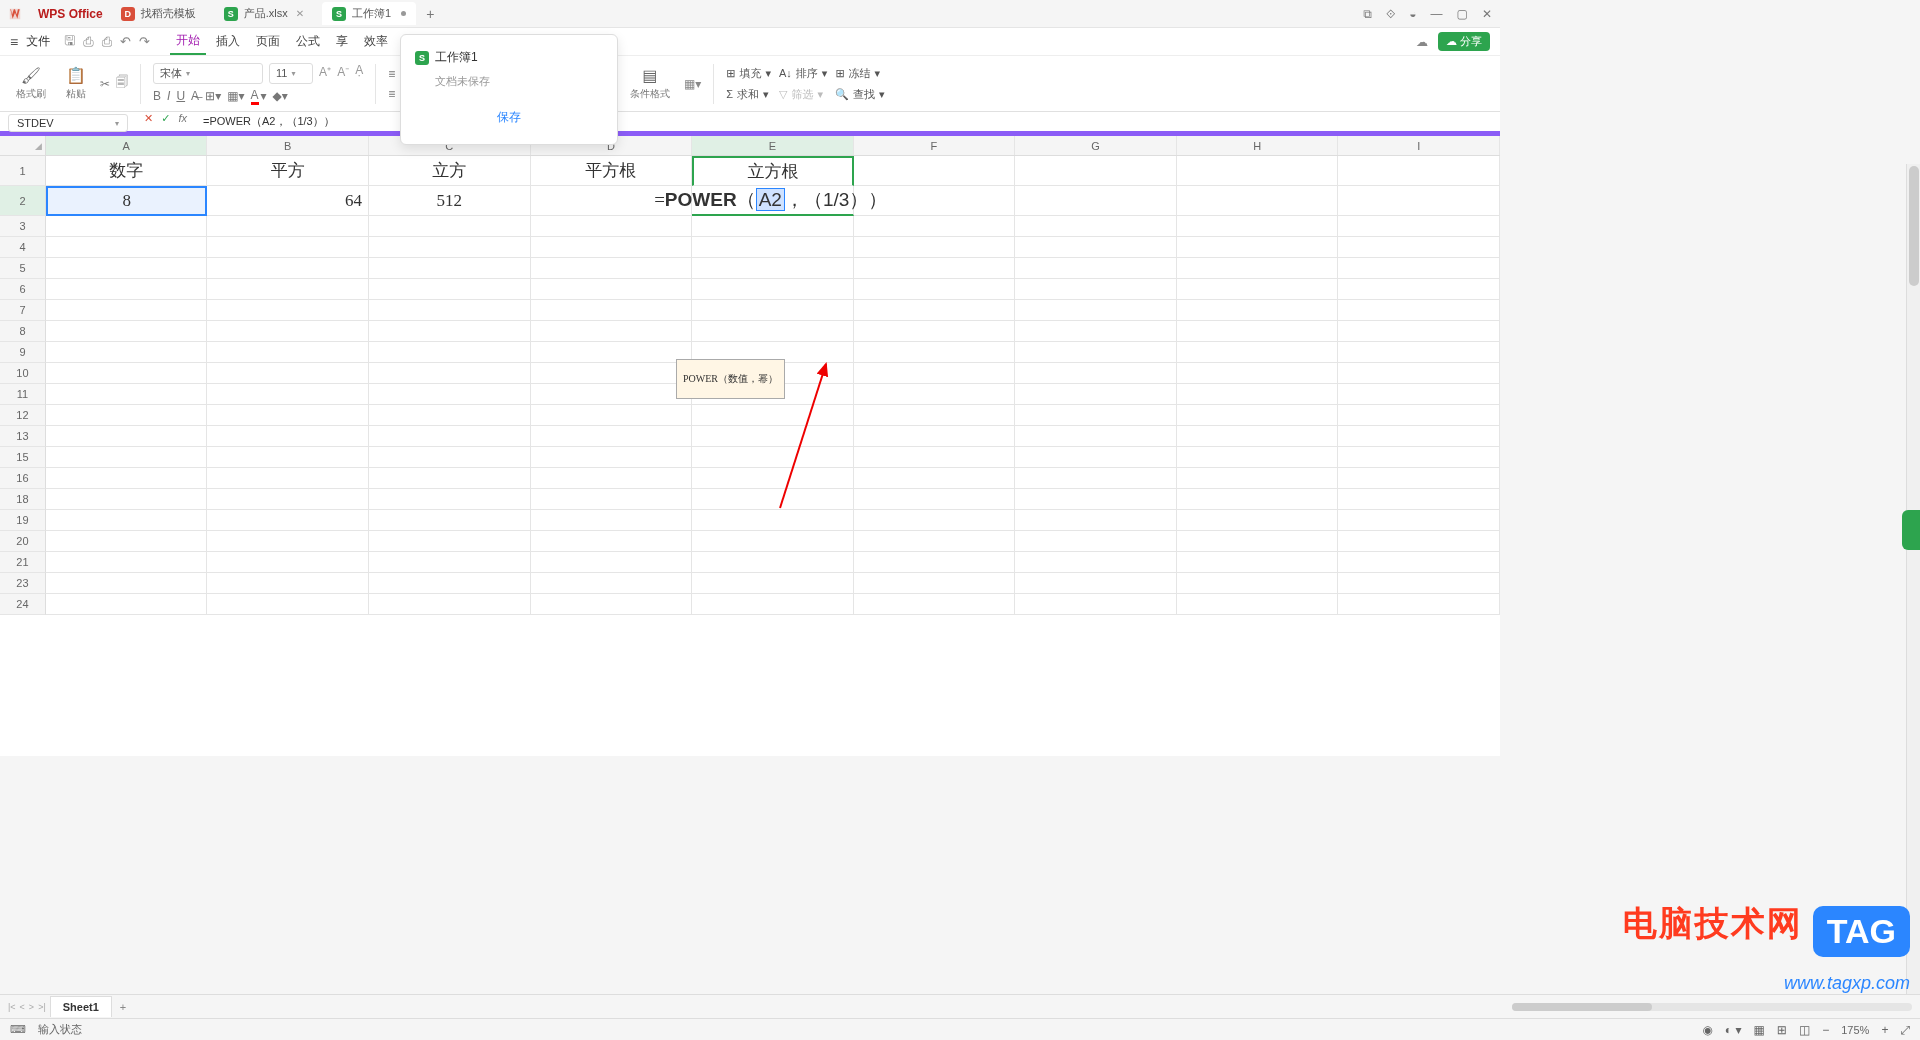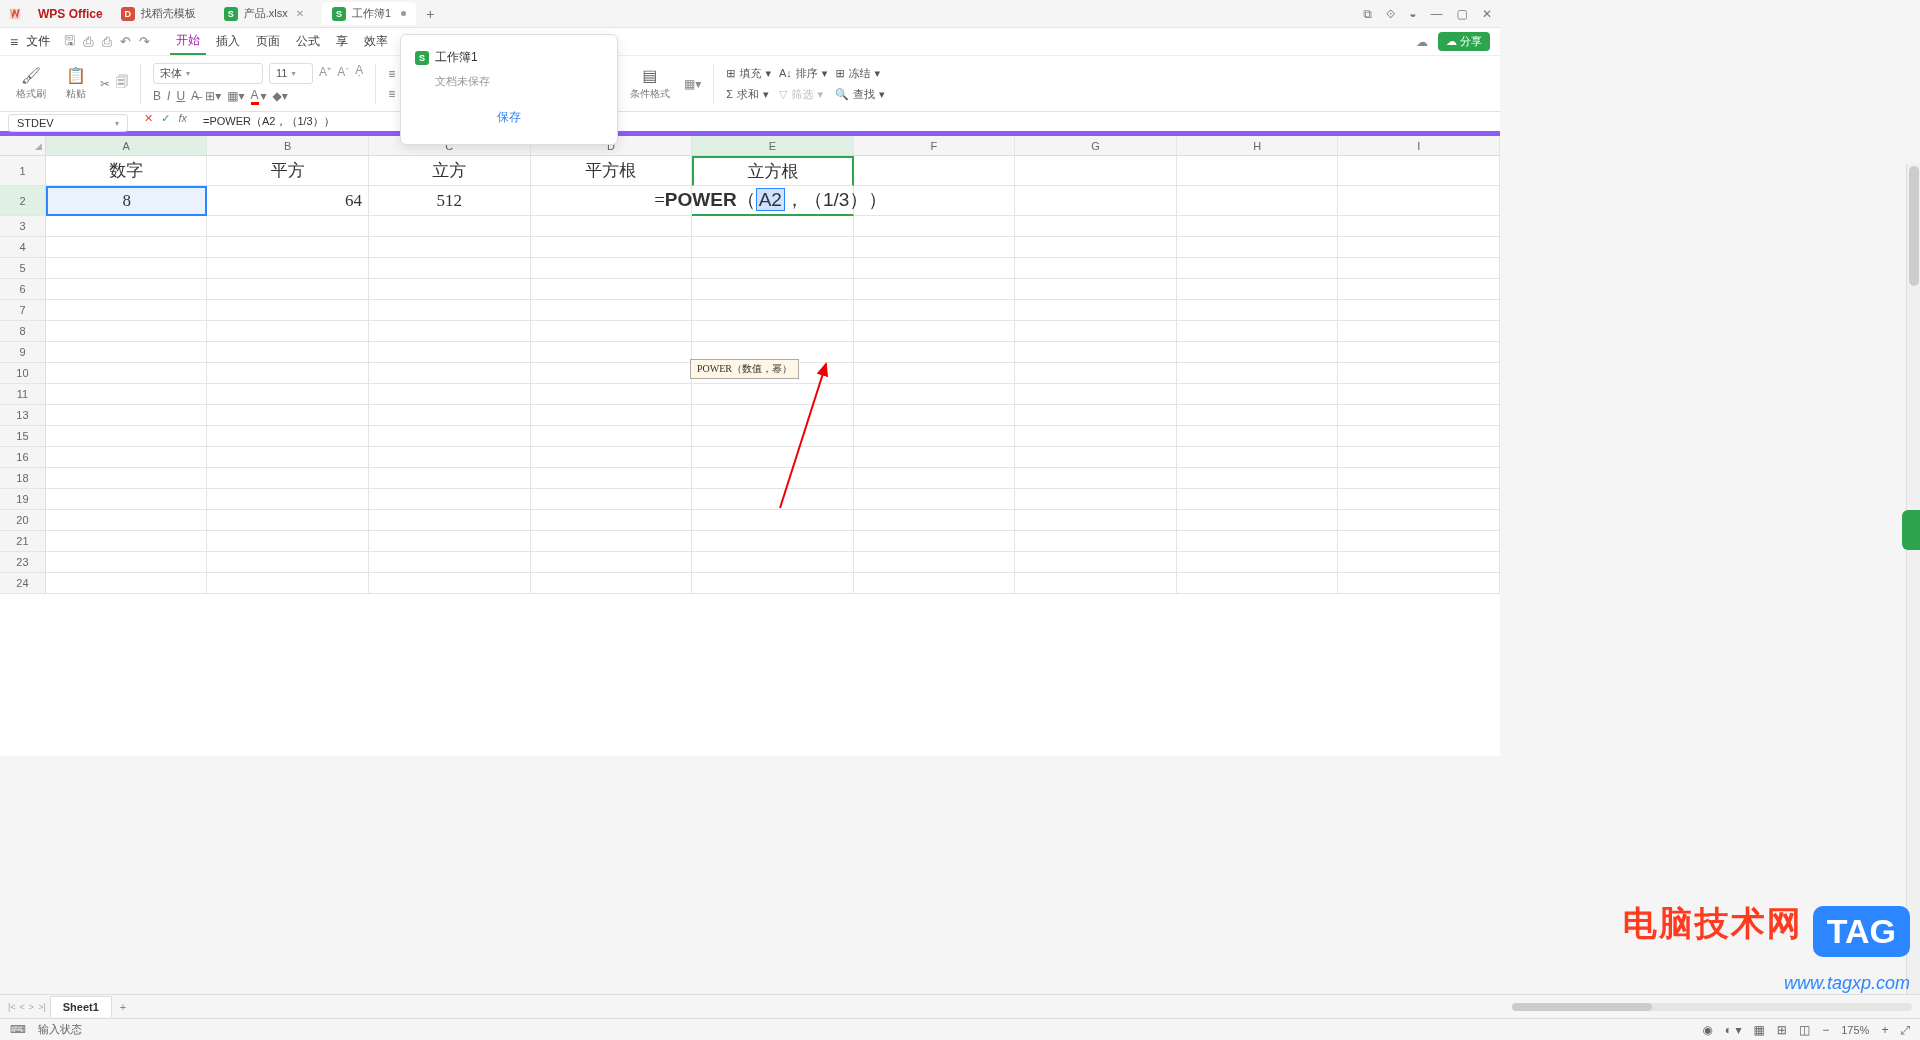--- a/index.html
+++ b/index.html
@@ -64,21 +64,21 @@
 .row.tall { height:30px }
 .rh { width:46px; border-right:1px solid #ddd; border-bottom:1px solid #e5e5e5; background:#f5f5f5; text-align:center; font-size:11px; color:#666; line-height:21px }
 .row.tall .rh { line-height:30px }
 .rh.sel { background:#e0f0e5 }
 .cell { width:162px; border-right:1px solid #e5e5e5; border-bottom:1px solid #e5e5e5; font-size:17px; font-family:"SimSun",serif; display:flex; align-items:center; padding:0 6px }
 .cell.c { justify-content:center }
 .cell.r { justify-content:flex-end }
 .cell.a2 { border:2px solid #2b86ff; background:#eaf2fe }
 .cell.e2 { border-bottom:2px solid #2da44e; position:relative; overflow:visible; white-space:nowrap }
 .col-e-top { border-top:2px solid #2da44e }
-.funchint { position:absolute; top:223px; left:690px; border:1px solid #aaa; background:#fff6e5; font-size:10px; padding:2px 6px; font-family:"SimSun",serif; z-index:10 }
+.funchint { position:absolute; top:223px; left:676px; border:1px solid #aaa; background:#fff6e5; font-size:10px; padding:12px 6px; font-family:"SimSun",serif; z-index:10 }
 .arrow { position:absolute; top:224px; left:778px; z-index:9 }
 
 .sheettabs { position:absolute; bottom:22px; left:0; right:0; height:24px; background:#f5f5f5; border-top:1px solid #ddd; display:flex; align-items:center; padding:0 8px; font-size:11px }
 .sheettabs .nav { color:#aaa; margin-right:4px; font-size:9px }
 .sheettabs .stab { background:#fff; padding:4px 12px; border:1px solid #ddd; border-bottom:none; font-weight:bold }
 .sheettabs .add { margin-left:8px; color:#888 }
 .sheettabs .scroll { margin-left:auto; width:400px; height:8px; background:#e5e5e5; border-radius:4px; position:relative }
 .sheettabs .scroll .thumb { position:absolute; left:0; width:140px; height:8px; background:#ccc; border-radius:4px }
 
 .status { position:absolute; bottom:0; left:0; right:0; height:22px; background:#f5f5f5; border-top:1px solid #ddd; display:flex; align-items:center; padding:0 10px; font-size:11px; color:#666; gap:12px }
@@ -410,20 +410,32 @@
         <div class="cell"></div>
         <div class="cell"></div>
         <div class="cell"></div>
         <div class="cell"></div>
         <div class="cell"></div>
         <div class="cell"></div>
         <div class="cell"></div>
         <div class="cell"></div>
       </div>
       <div class="row">
+        <div class="rh">12</div>
+        <div class="cell"></div>
+        <div class="cell"></div>
+        <div class="cell"></div>
+        <div class="cell"></div>
+        <div class="cell"></div>
+        <div class="cell"></div>
+        <div class="cell"></div>
+        <div class="cell"></div>
+        <div class="cell"></div>
+      </div>
+      <div class="row">
         <div class="rh">13</div>
         <div class="cell"></div>
         <div class="cell"></div>
         <div class="cell"></div>
         <div class="cell"></div>
         <div class="cell"></div>
         <div class="cell"></div>
         <div class="cell"></div>
         <div class="cell"></div>
         <div class="cell"></div>

